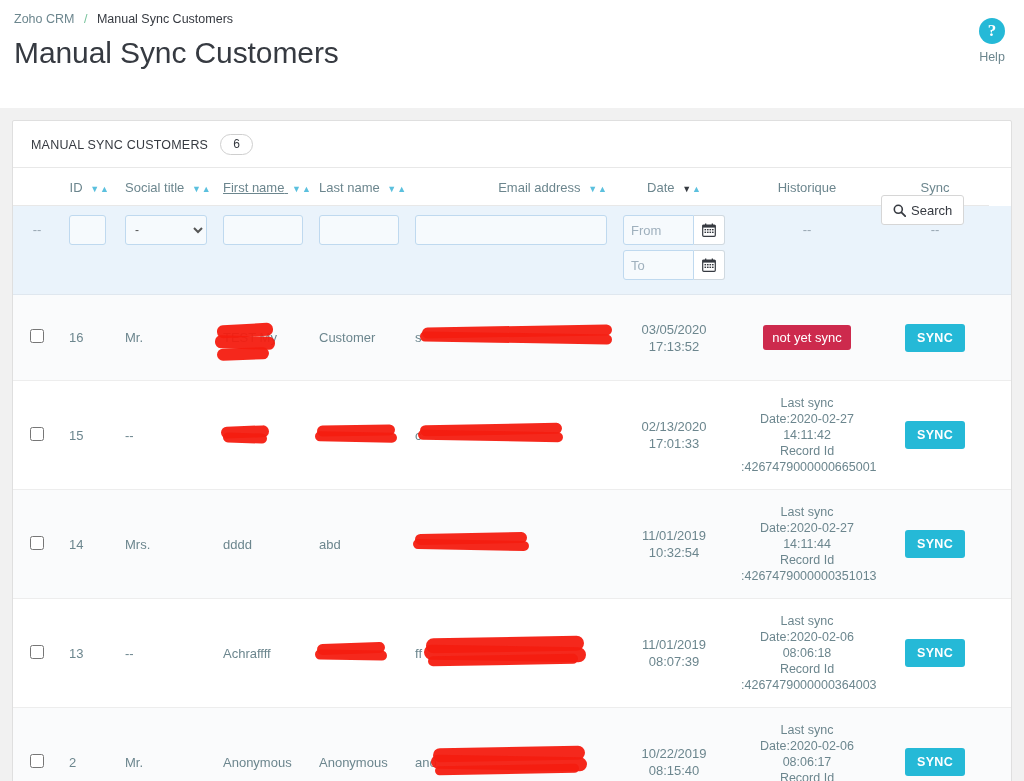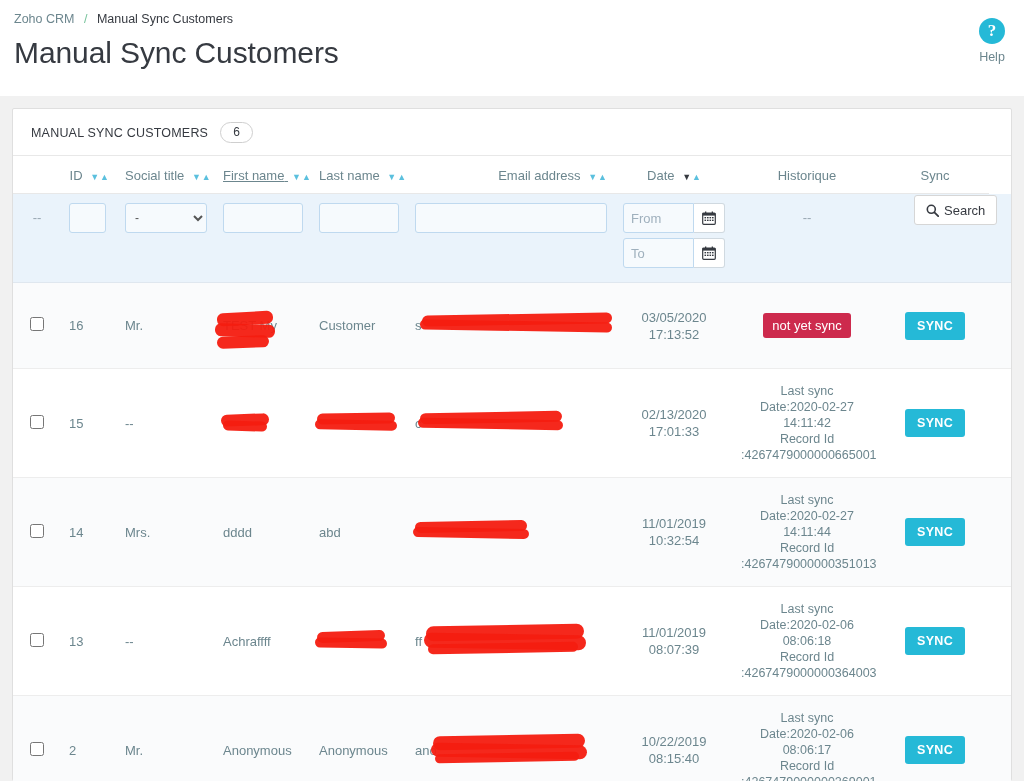--- a/index.html
+++ b/index.html
@@ -10,21 +10,21 @@
     font-family: "Liberation Sans", sans-serif;
     color: #363a41;
     overflow: hidden;
   }
 
   
   #page-header {
     position: relative;
     padding: 10px 0 0 0;
     background: #ffffff;
-    height: 96px;
+    height: 108px;
   }
   #breadcrumb {
     font-size: 12.5px;
     color: #6c868e;
     padding-left: 14px;
     line-height: 18px;
   }
   #breadcrumb .crumb-sep { color: #76c39b; margin: 0 6px; }
   #breadcrumb .crumb-current { color: #363a41; }
   #page-title {
@@ -571,21 +571,21 @@
           </td>
           <td style="border-bottom:1px solid #ededed;width:0"></td>
         </tr>
 
       </tbody>
     </table>
 
   </div>
 </div>
 
-<div style="position:absolute;left:914px;top:195px;">
+<div style="position:absolute;left:881px;top:195px;">
   <button class="search-btn">
     <svg width="13" height="13" viewBox="0 0 13 13" aria-hidden="true">
       <circle cx="5.3" cy="5.3" r="4" fill="none" stroke="#363a41" stroke-width="1.6"></circle>
       <line x1="8.4" y1="8.4" x2="12.2" y2="12.2" stroke="#363a41" stroke-width="1.8" stroke-linecap="round"></line>
     </svg>
     <span>Search</span>
   </button>
 </div>
 
 </body></html>

